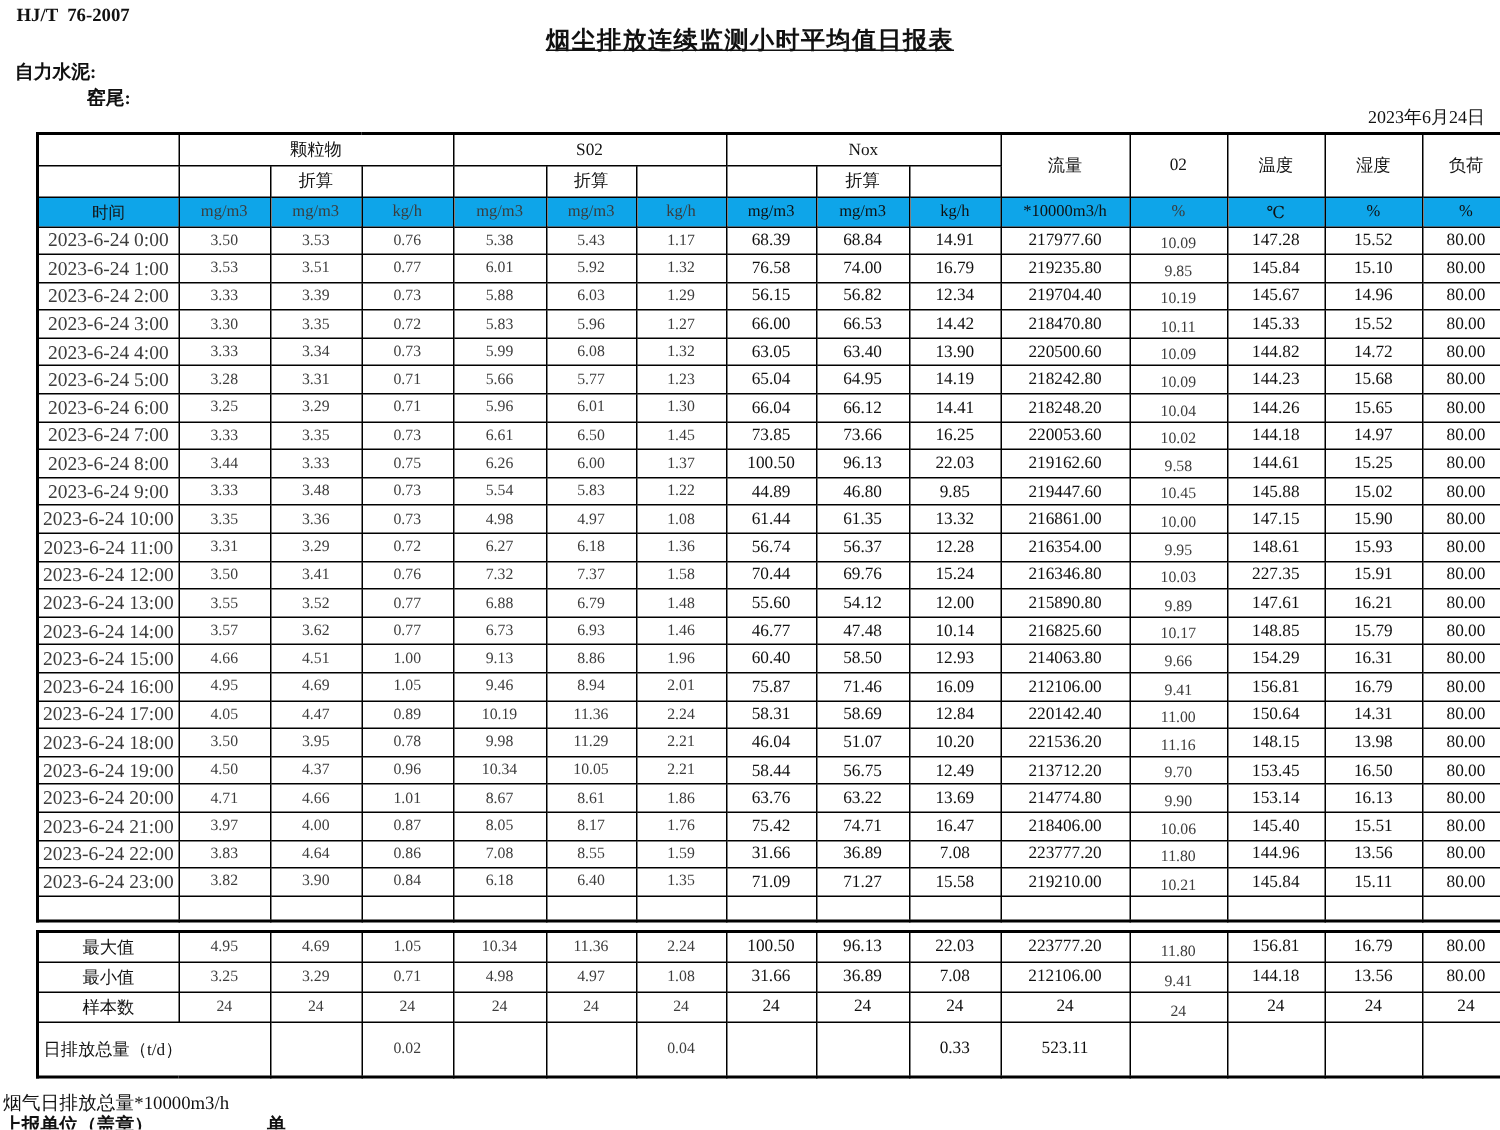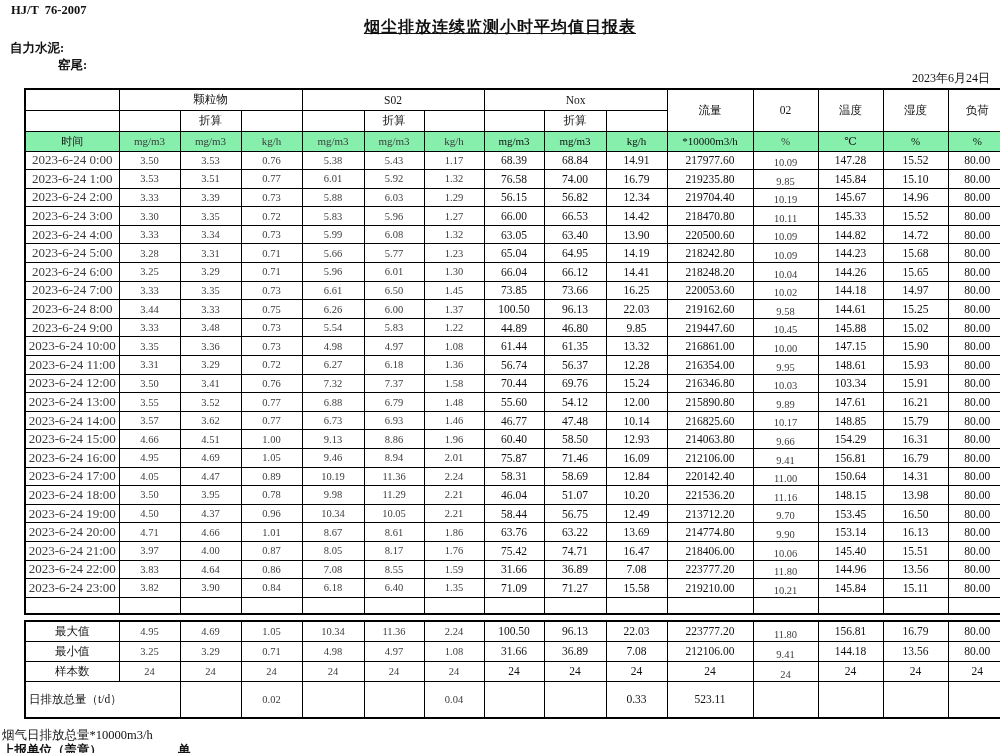--- a/index.html
+++ b/index.html
@@ -16,21 +16,21 @@
   .date{position:absolute;right:10px;top:70px;font-size:12px;}
 
   table{border-collapse:collapse;table-layout:fixed;position:absolute;left:24px;width:984px;border:2px solid #000;}
   .main{top:88px;}
   .summary{top:620px;}
   th,td{border:1px solid #000;padding:0;text-align:center;vertical-align:middle;
         overflow:hidden;white-space:nowrap;font-weight:normal;font-size:11.5px;color:#141414;}
   .main thead tr.h1{height:21px;}
   .main thead tr.h2{height:21px;}
   .main thead tr.units{height:20px;}
-  .main thead tr.units th{background:#86efac;font-size:11px;}
+  .main thead tr.units th{background:#0ea5e9;font-size:11px;}
   .main tbody tr{height:18.6px;}
   .main tbody tr.empty-row{height:17px;}
   .summary tr{height:20px;}
   .summary tr.daily{height:37px;}
 
   .c-time{font-size:13px;color:#3c3c3c;}
   .c-light{font-size:10.5px;color:#3c3c3c;}
   .c-strong{font-size:11.5px;color:#101010;}
   .c-o2{vertical-align:bottom;padding-bottom:1px;}
   .c-label{font-size:11.5px;color:#141414;}
@@ -321,21 +321,21 @@
           <td class="c-light">3.41</td>
           <td class="c-light">0.76</td>
           <td class="c-light">7.32</td>
           <td class="c-light">7.37</td>
           <td class="c-light">1.58</td>
           <td class="c-strong">70.44</td>
           <td class="c-strong">69.76</td>
           <td class="c-strong">15.24</td>
           <td class="c-strong">216346.80</td>
           <td class="c-light c-o2">10.03</td>
-          <td class="c-strong">103.34</td>
+          <td class="c-strong">227.35</td>
           <td class="c-strong">15.91</td>
           <td class="c-strong">80.00</td>
         </tr>
         <tr>
           <td class="c-time">2023-6-24 13:00</td>
           <td class="c-light">3.55</td>
           <td class="c-light">3.52</td>
           <td class="c-light">0.77</td>
           <td class="c-light">6.88</td>
           <td class="c-light">6.79</td>

